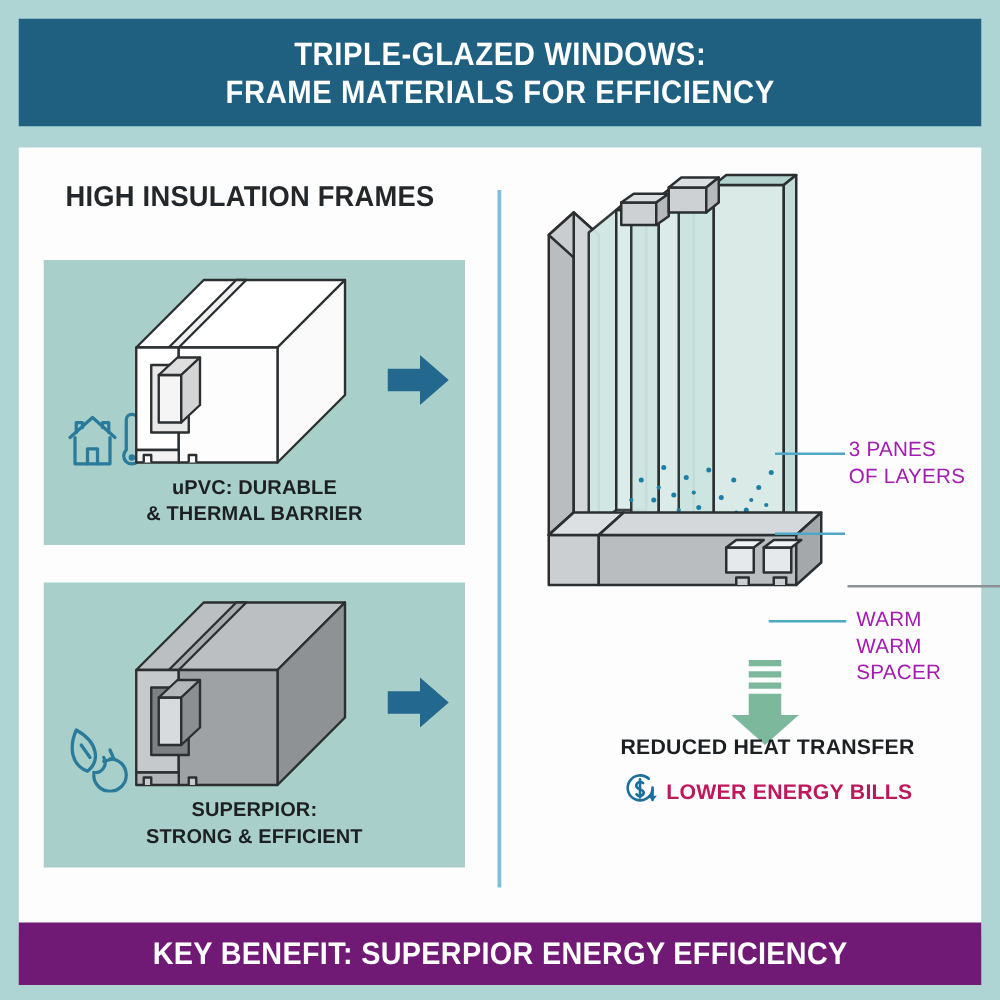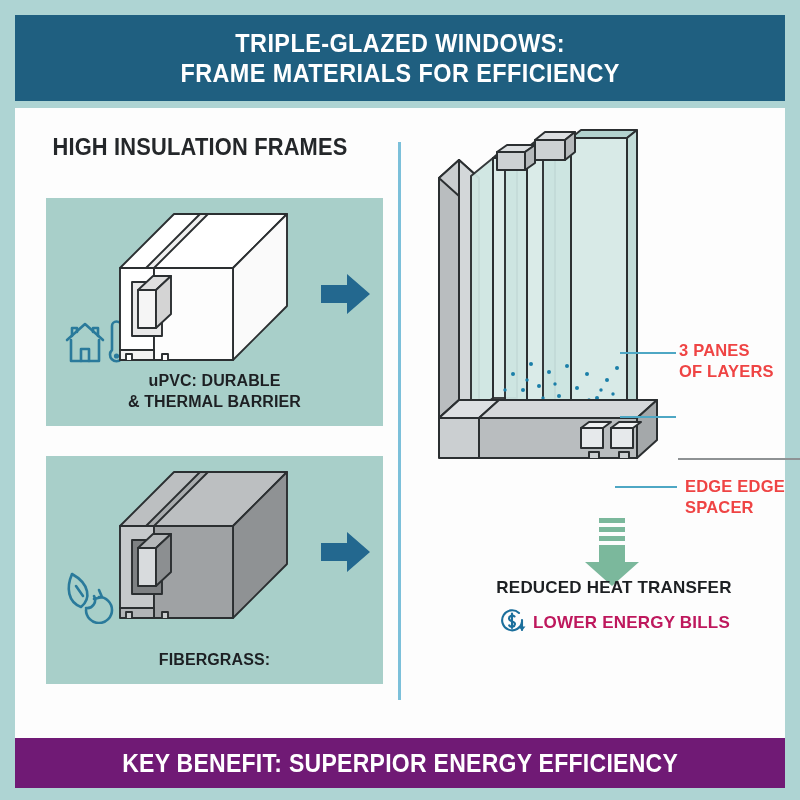--- a/index.html
+++ b/index.html
@@ -26,21 +26,21 @@
     font-weight:bold;
     font-size:26px;
     letter-spacing:0.5px;
     line-height:30px;
     text-align:center;
     transform:scaleX(0.90);
   }
 
   
   .canvas {
-    position:absolute; left:15px; top:108px; width:770px; height:630px;
+    position:absolute; left:15px; top:118px; width:770px; height:630px;
     background:#fdfdfd;
   }
 
   
   .footer {
     position:absolute; left:15px; top:738px; width:770px; height:50px;
     background:#701a75;
     display:flex; align-items:center; justify-content:center;
   }
   .footer-text {
@@ -57,42 +57,41 @@
   
   .left-title {
     position:absolute; left:0px; top:26px; width:370px;
     text-align:center;
     font-size:23px; font-weight:bold; color:#24272a;
     letter-spacing:0.2px; transform:scaleX(0.95);
   }
   .panel {
     position:absolute; left:20px; width:337px;
     background:#a8cfc9;
-    margin-left:11px;
   }
   .panel-1 { top:90px;  height:228px; }
   .panel-2 { top:348px; height:228px; }
 
   .frame-art { position:absolute; left:70px; top:12px; }
   .eco-icon  { position:absolute; left:18px; }
   .arrow-right { position:absolute; right:12px; top:74px; }
 
   .panel-caption {
     position:absolute; left:0; width:337px; bottom:14px;
     text-align:center; color:#1d2023;
     font-size:16px; font-weight:bold; line-height:21px;
     letter-spacing:0.1px;
   }
 
   
   .window-art { position:absolute; left:18px; top:20px; }
 
   .callout {
     position:absolute;
-    font-size:16.5px; font-weight:bold; color:#ef4444;
+    font-size:16.5px; font-weight:normal; color:#a21caf;
     line-height:21px; letter-spacing:0.2px;
   }
   .callout.c1 { left:266px; top:232px; }
   .callout.c2 { left:266px; top:296px; }
   .callout.c3 { left:272px; top:368px; }
 
   .lead {
     position:absolute; height:2px; background:#4ea7c4;
   }
   .lead.l1 { left:207px; top:244px; width:56px; }
@@ -235,21 +234,22 @@
         </svg>
       </span>
 
       <span class="arrow-right">
         <svg width="50" height="44" viewBox="0 0 50 44">
           <polygon points="0,13 26,13 26,2 49,22 26,42 26,31 0,31" fill="#23688f"></polygon>
         </svg>
       </span>
 
       <div class="panel-caption">
-        <div>FIBERGRASS:</div>
+        <div>SUPERPIOR:</div>
+        <div>STRONG &amp; EFFICIENT</div>
       </div>
     </div>
 
     <div style="position:absolute; left:398px; top:0; width:372px; height:630px;">
 
       <span class="window-art">
         <svg width="230" height="400" viewBox="0 0 230 400">
           <g stroke="#2b2f31" stroke-width="2" stroke-linejoin="round">
 
             <polygon points="8,50 28,32 28,272 8,290" fill="#b9bdbf"></polygon>
@@ -334,21 +334,21 @@
       <div class="lead l1"></div>
       <div class="lead l2"></div>
       <div class="lead l3"></div>
       <div class="rule-gray"></div>
 
       <div class="callout c1">
         <div>3 PANES</div>
         <div>OF LAYERS</div>
       </div>
       <div class="callout c3">
-        <div>EDGE EDGE</div>
+        <div>WARM WARM</div>
         <div>SPACER</div>
       </div>
 
       <span class="green-arrow">
         <svg width="62" height="70" viewBox="0 0 62 70">
           <g fill="#7bb89c">
             <rect x="18" y="0" width="26" height="5"></rect>
             <rect x="18" y="9" width="26" height="5"></rect>
             <rect x="18" y="18" width="26" height="5"></rect>
             <polygon points="18,27 44,27 44,44 58,44 31,68 4,44 18,44"></polygon>

